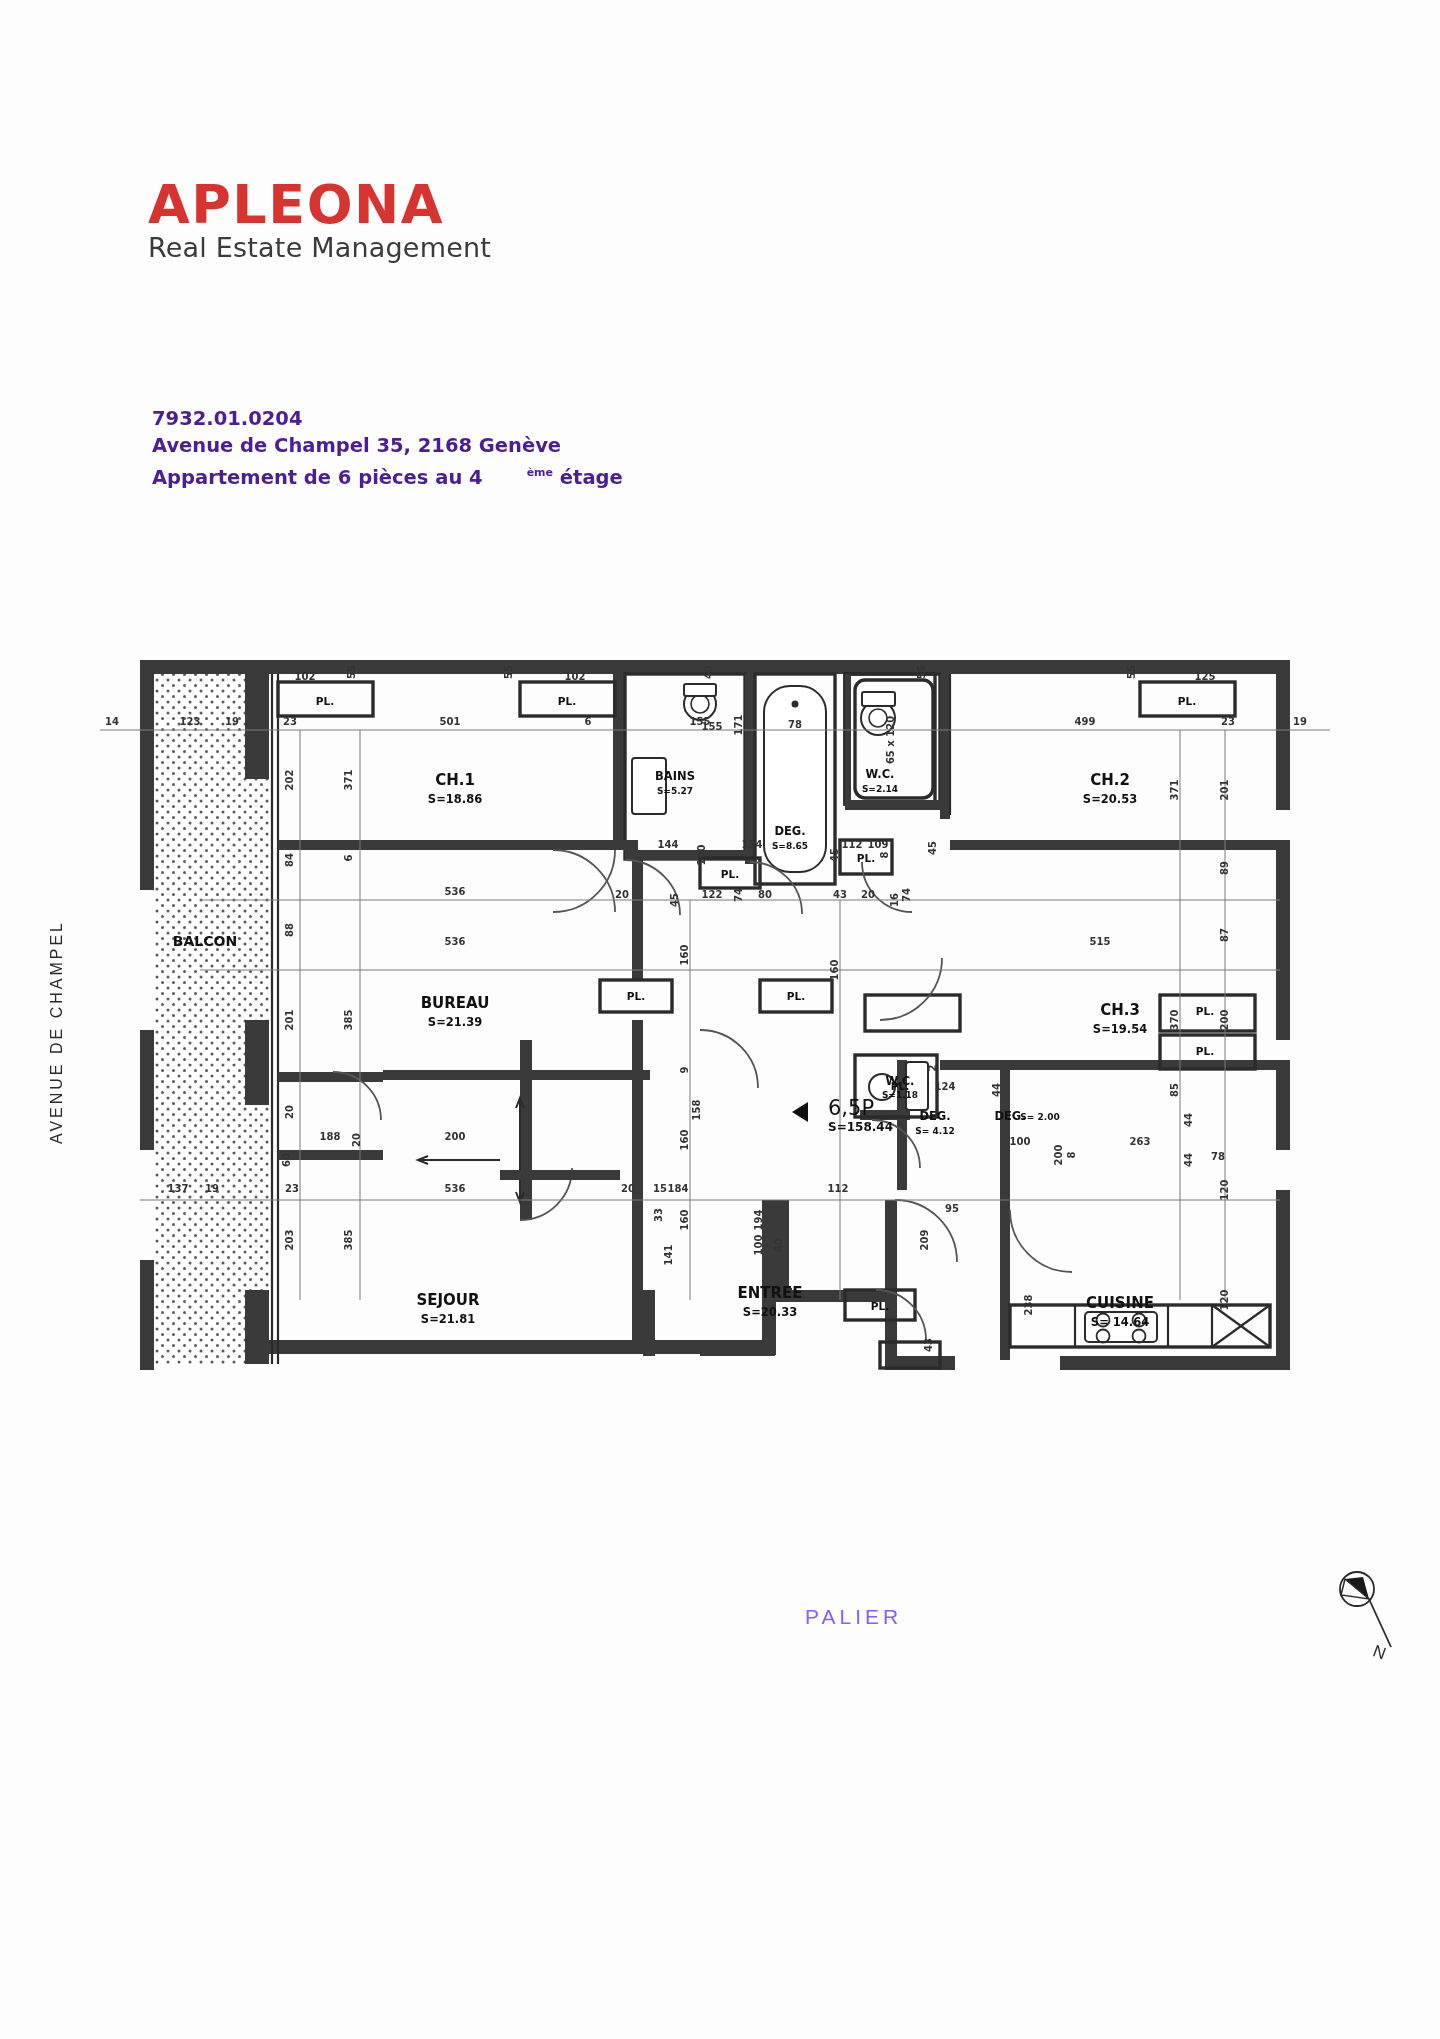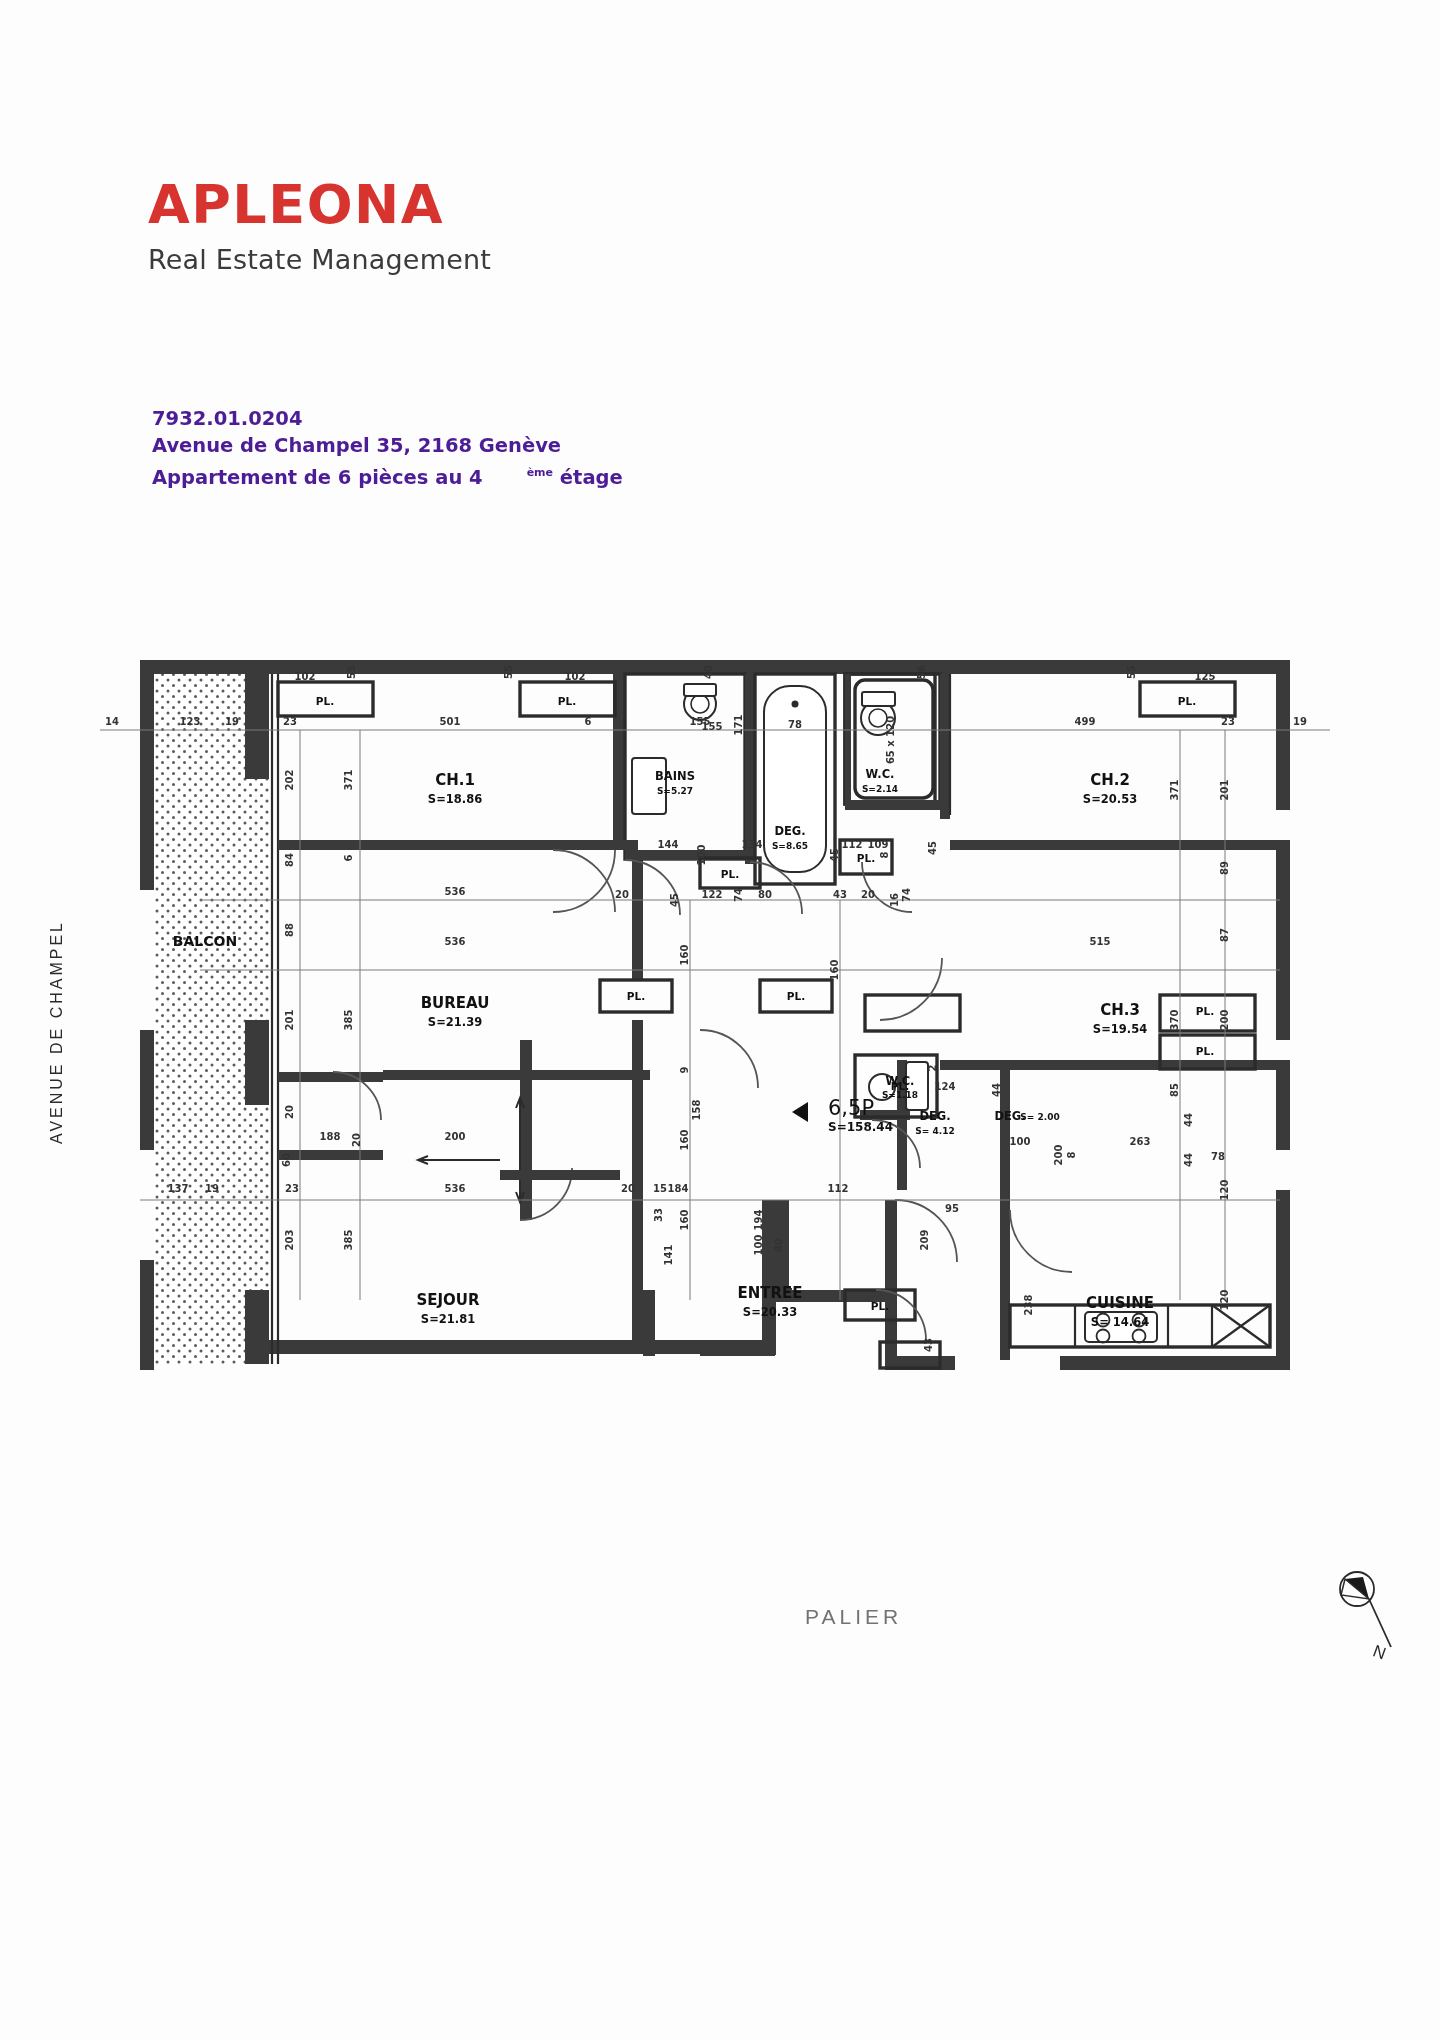--- a/index.html
+++ b/index.html
@@ -31,21 +31,20 @@
   }
   .brand-name {
     font-size: 54px;
     font-weight: 700;
     letter-spacing: 1.5px;
     color: #d7332f;
     line-height: 1;
     font-family: "DejaVu Sans", sans-serif;
   }
   .brand-tagline {
-    margin-top: 12px;
     font-size: 27px;
     font-weight: 400;
     color: #3b3b3b;
     letter-spacing: 0.2px;
     font-family: "DejaVu Sans", sans-serif;
   }
 
   .doc-meta {
     position: absolute;
     left: 152px;
@@ -87,21 +86,21 @@
     font-family: "Liberation Sans", sans-serif;
     white-space: nowrap;
   }
 
   .palier-label {
     position: absolute;
     left: 805px;
     top: 1605px;
     font-size: 21px;
     letter-spacing: 4px;
-    color: #737373;
+    color: #8b5cf6;
     font-family: "Liberation Sans", sans-serif;
   }
 
   .compass {
     position: absolute;
     left: 1325px;
     top: 1565px;
     width: 90px;
     height: 110px;
   }

